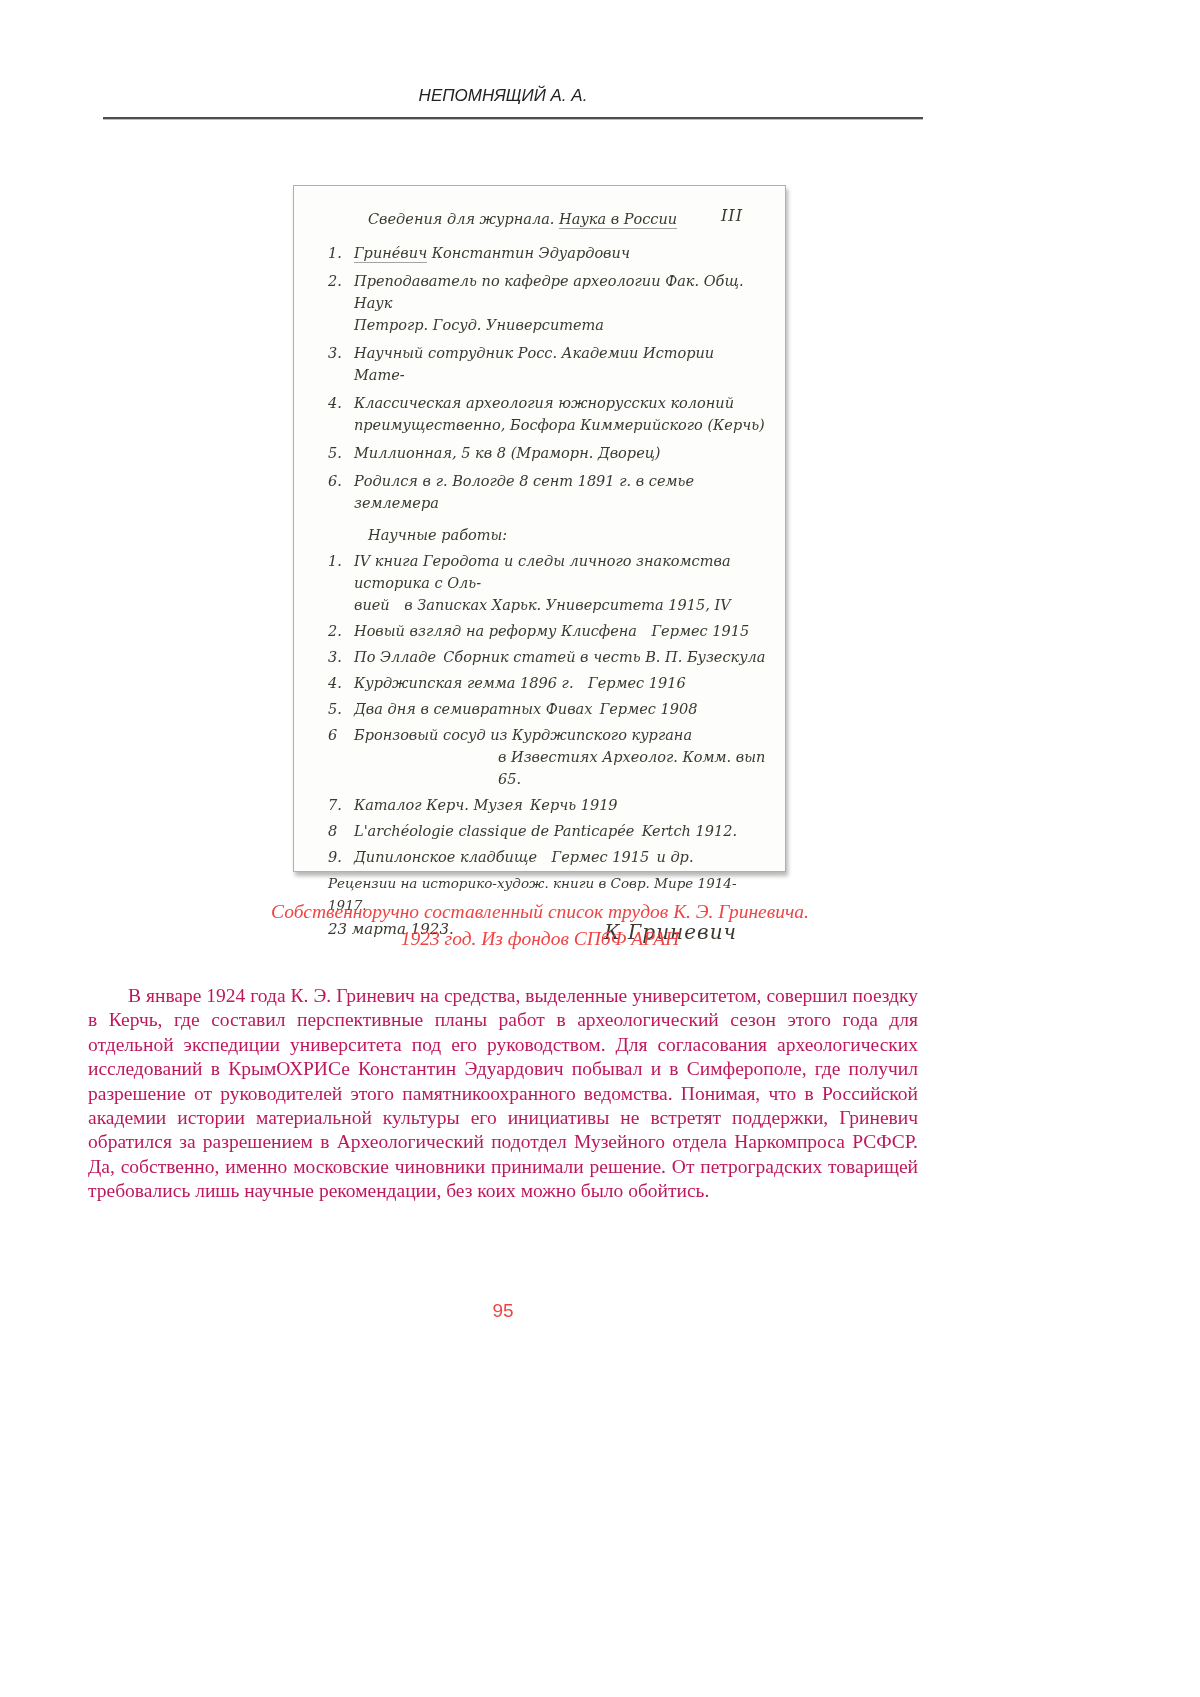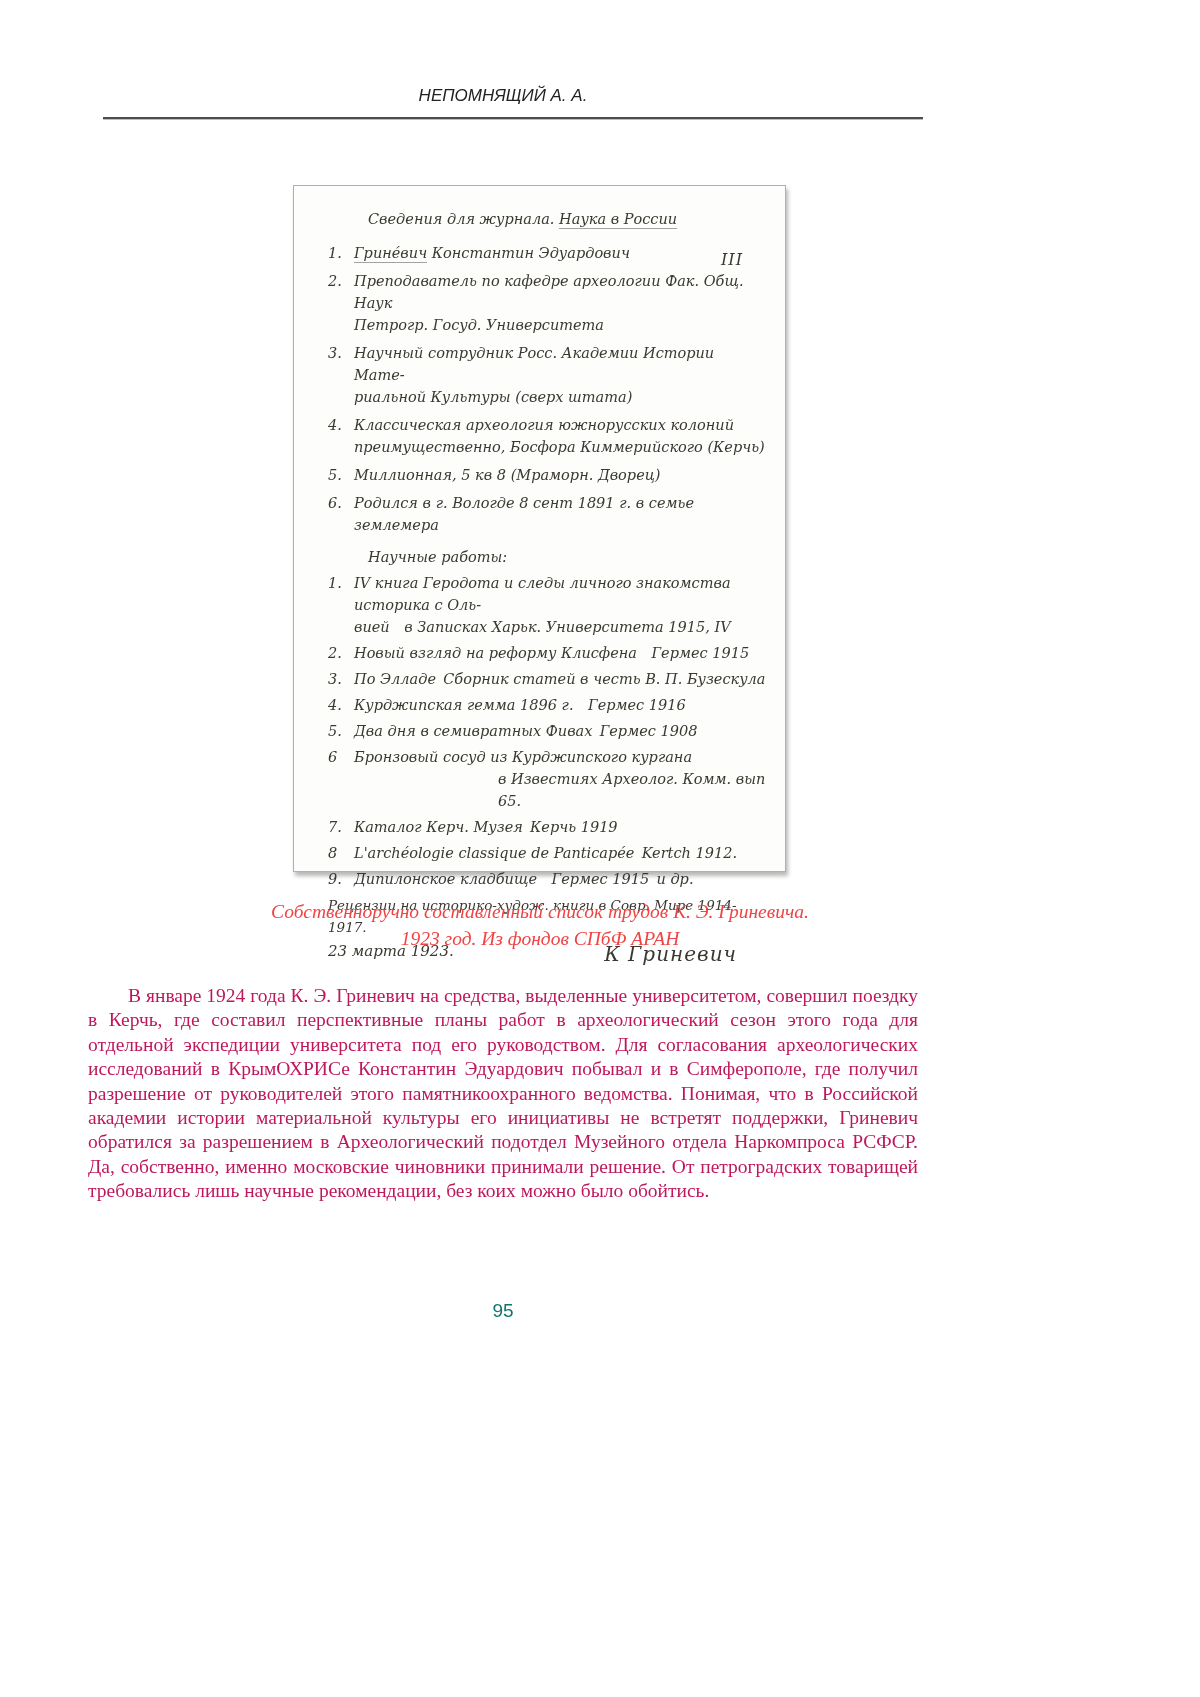--- a/index.html
+++ b/index.html
@@ -10,21 +10,21 @@
   .running-head{position:absolute;left:88px;top:86px;width:830px;text-align:center;
     font-family:"Liberation Sans", sans-serif;font-style:italic;font-size:17px;color:#222;}
   .head-rule{position:absolute;left:103px;top:117px;width:820px;height:2px;background:#4d4d4d;
     border-bottom:1px solid #bdbdbd;}
 
   
   .scan{position:absolute;left:293px;top:185px;width:493px;height:687px;background:#fdfdfc;
     border:1px solid #b0b0b0;box-shadow:2px 4px 4px rgba(0,0,0,0.28);box-sizing:border-box;
     padding:22px 18px 0 34px;font-family:"DejaVu Serif", serif;font-style:italic;
     font-size:14.5px;color:#3a382f;}
-  .corner-mark{position:absolute;right:42px;top:20px;font-size:16px;letter-spacing:1px;margin-top:44px;}
+  .corner-mark{position:absolute;right:42px;top:20px;font-size:16px;letter-spacing:1px;}
   .ms-title{margin:0 0 12px 40px;line-height:22px;}
   .ms-title .u, .u{border-bottom:1px solid #a3a3a3;padding-bottom:1px;}
   .ms-row{display:flex;line-height:22px;}
   .ms-num{flex:0 0 26px;}
   .ms-txt{flex:1;}
   .ms-cont{padding-left:26px;line-height:22px;}
   .ms-item-wrap{margin-bottom:6px;}
   .ms-works-heading{margin:10px 0 4px 40px;line-height:22px;}
   .ms-work{margin-bottom:4px;}
   .ms-cont-right{padding-left:170px;line-height:22px;}
@@ -37,21 +37,21 @@
   
   .caption{position:absolute;left:140px;top:898px;width:800px;text-align:center;
     font-style:italic;font-size:19.5px;line-height:27px;color:#ef4444;}
 
   
   .body-paragraph{position:absolute;left:88px;top:984px;width:830px;
     font-size:19.5px;line-height:24.4px;text-align:justify;text-indent:40px;color:#be185d;}
 
   
   .page-number{position:absolute;left:88px;top:1300px;width:830px;text-align:center;
-    font-family:"Liberation Sans", sans-serif;font-size:19px;color:#0f766e;}
+    font-family:"Liberation Sans", sans-serif;font-size:19px;color:#ef4444;}
 </style>
 </head>
 <body>
 
 <div class="page">
 
   <div class="running-head">НЕПОМНЯЩИЙ А. А.</div>
   <div class="head-rule"></div>
 
   <div class="scan">
@@ -78,21 +78,20 @@
         <span class="ms-txt">Преподаватель по кафедре археологии Фак. Общ. Наук</span>
       </div>
       <div class="ms-cont">Петрогр. Госуд. Университета</div>
     </div>
 
     <div class="ms-item-wrap">
       <div class="ms-row">
         <span class="ms-num">3.</span>
         <span class="ms-txt">Научный сотрудник Росс. Академии Истории Мате-</span>
       </div>
-      <div class="ms-cont">риальной Культуры (сверх штата)</div>
     </div>
 
     <div class="ms-item-wrap">
       <div class="ms-row">
         <span class="ms-num">4.</span>
         <span class="ms-txt">Классическая археология южнорусских колоний</span>
       </div>
       <div class="ms-cont">преимущественно, Босфора Киммерийского (Керчь)</div>
     </div>
 

